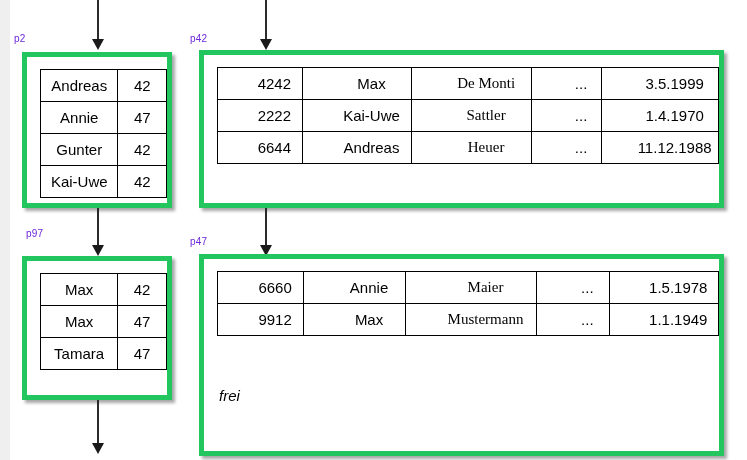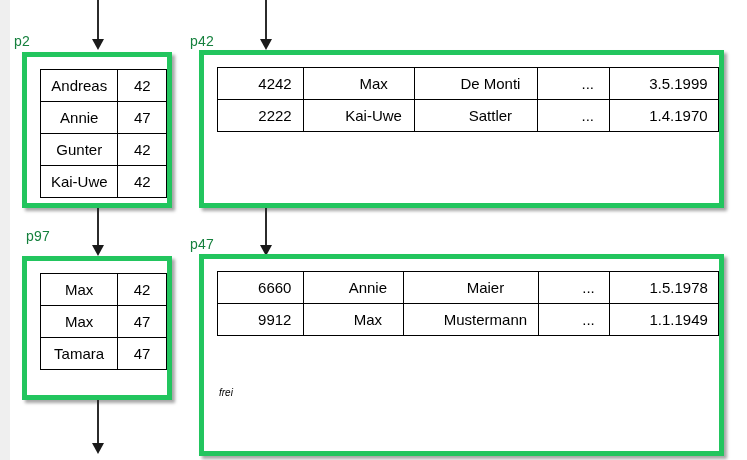--- a/index.html
+++ b/index.html
@@ -32,24 +32,24 @@
   
   .page-box {
     position: absolute;
     box-sizing: border-box;
     background: #ffffff;
     border: 5px solid #22c55e;
     box-shadow: 3px 3px 3px rgba(0,0,0,0.35);
   }
   .page-label {
     position: absolute;
-    font-size: 14px;
+    font-size: 10px;
     font-weight: 400;
     letter-spacing: 0.2px;
-    color: #15803d;
+    color: #6d28d9;
     white-space: nowrap;
   }
 
   
   .grid {
     position: absolute;
     border-collapse: collapse;
     table-layout: fixed;
   }
   .grid td {
@@ -65,28 +65,28 @@
 
   
   .dir-grid td.dir-key { width: 78px; }
   .dir-grid td.dir-val { width: 50px; margin-top: 44px; }
   .dir-grid td { height: 31px; }
 
   
   .data-grid td { height: 31px; padding-left: 29px; }
   .data-grid td.c-id    { width: 82px; }
   .data-grid td.c-first { width: 109px; }
-  .data-grid td.c-last  { width: 130px; }
+  .data-grid td.c-last  { width: 130px; font-family: Liberation Serif, serif; }
   .data-grid td.c-dots  { width: 76px; }
   .data-grid td.c-date  { width: 103px; }
 
   .free-label {
     position: absolute;
     font-style: italic;
-    font-size: 10px;
+    font-size: 15px;
     color: #000000;
   }
 
   
   .arrow {
     position: absolute;
   }
   .arrow .shaft {
     position: absolute;
     left: 5px;
@@ -186,20 +186,27 @@
           <td class="c-dots">...</td>
           <td class="c-date">3.5.1999</td>
         </tr>
         <tr>
           <td class="c-id">2222</td>
           <td class="c-first">Kai-Uwe</td>
           <td class="c-last">Sattler</td>
           <td class="c-dots">...</td>
           <td class="c-date">1.4.1970</td>
         </tr>
+        <tr>
+          <td class="c-id">6644</td>
+          <td class="c-first">Andreas</td>
+          <td class="c-last">Heuer</td>
+          <td class="c-dots">...</td>
+          <td class="c-date">11.12.1988</td>
+        </tr>
       </tbody>
     </table>
   </div>
 
   <div class="arrow" style="left:260px; top:208px; width:12px; height:48px;">
     <div class="shaft" style="height:38px;"></div>
     <div class="head" style="top:37px;"></div>
   </div>
 
   <div class="page-label" style="left:190px; top:236px;">p47</div>

